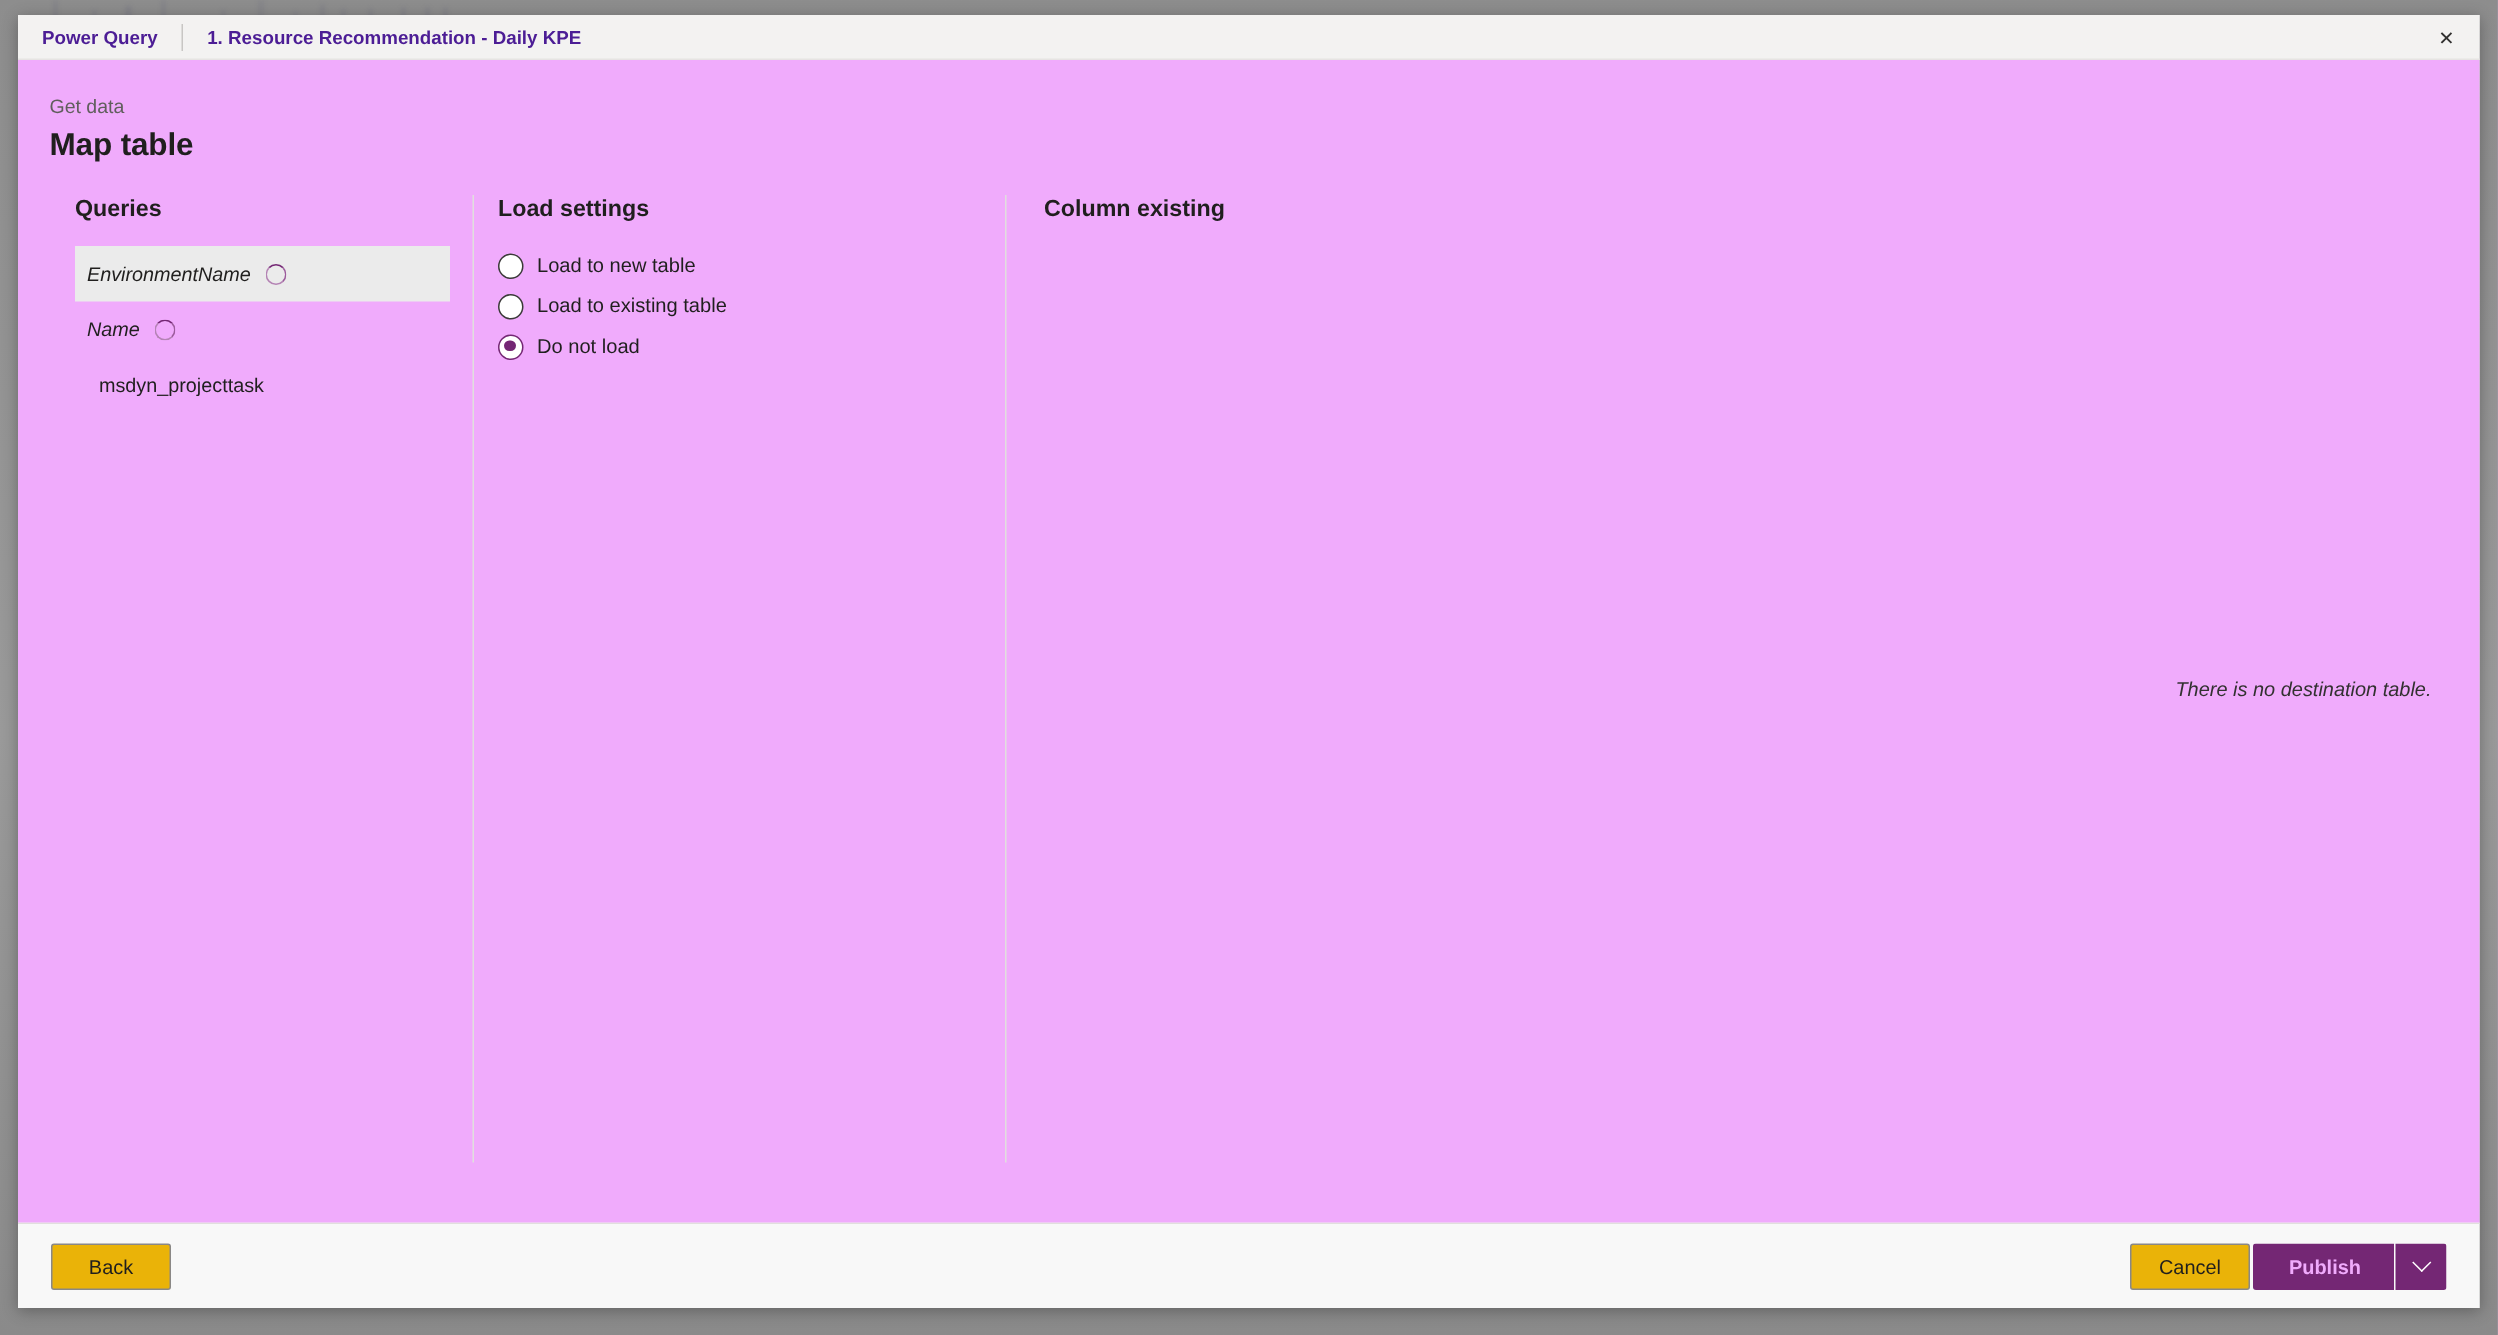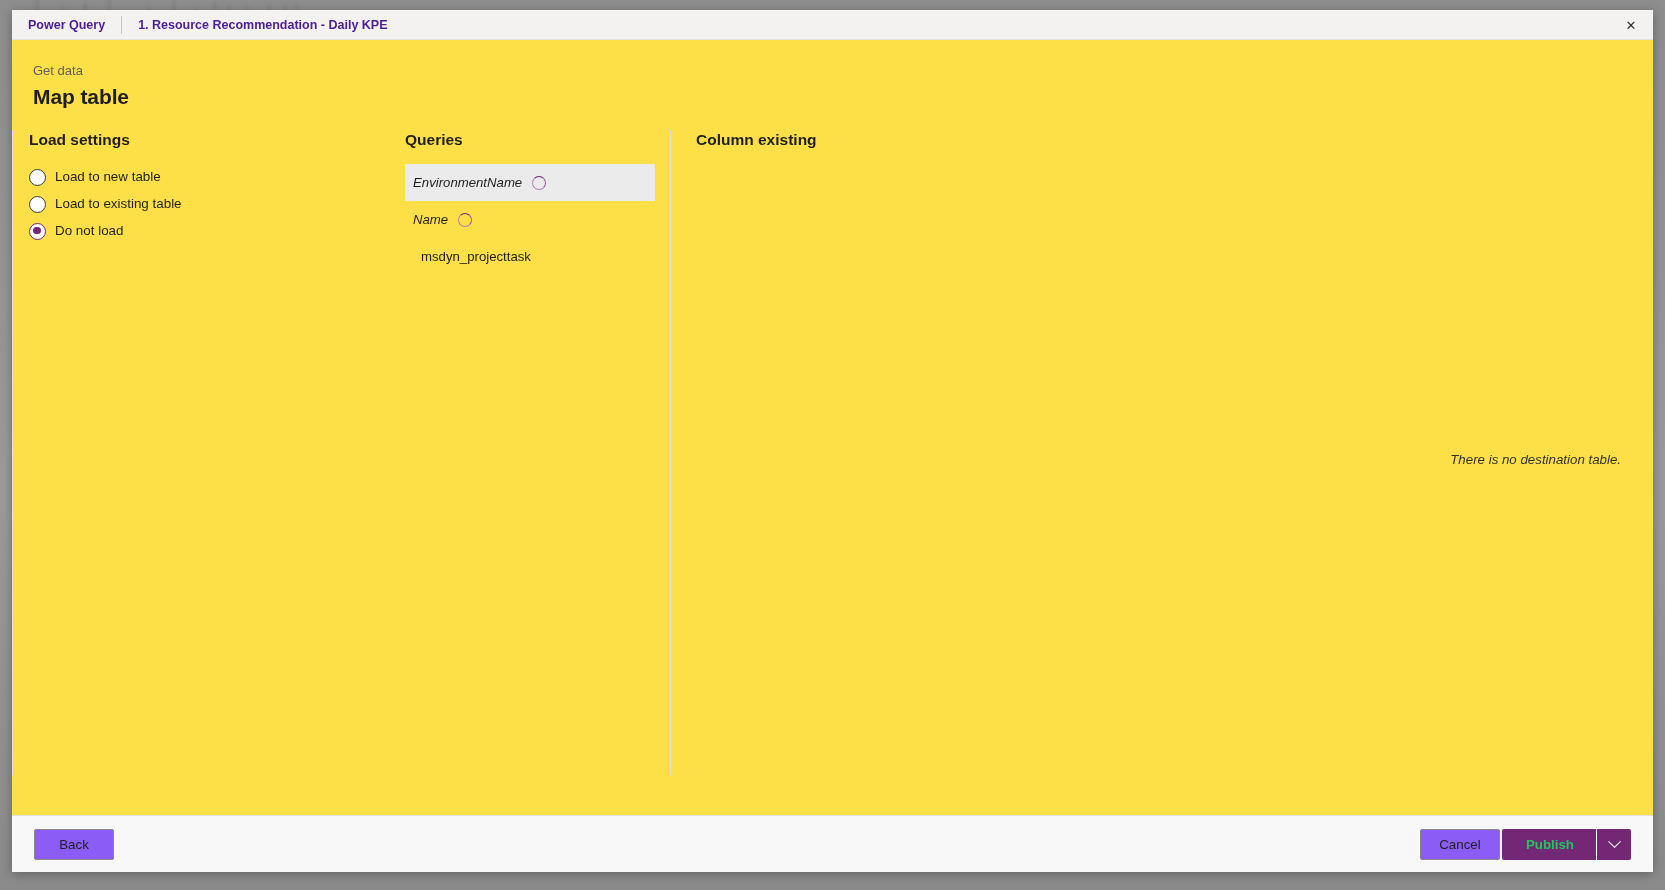--- a/index.html
+++ b/index.html
@@ -59,21 +59,21 @@
     display: flex; align-items: center; justify-content: center;
     cursor: pointer;
     color: #323130;
     font-size: 13px;
   }
 
   
   #body {
     flex: 1;
     position: relative;
-    background: #fde047;
+    background: #f0abfc;
     padding: 0;
     overflow: hidden;
   }
 
   #heading-wrap { padding: 22px 0 0 21px; }
   #eyebrow {
     font-size: 13px;
     color: #605e5c;
     line-height: 18px;
   }
@@ -179,41 +179,41 @@
     background: #f8f8f8;
     display: flex; align-items: center;
     padding: 0 22px;
   }
   #footer-right { margin-left: auto; display: flex; align-items: center; gap: 2px; }
 
   .btn {
     height: 31px;
     min-width: 80px;
     border: 1px solid #8a8886;
-    background: #8b5cf6;
+    background: #eab308;
     color: #201f1e;
     font-size: 13.3px;
     font-family: "Liberation Sans", sans-serif;
     border-radius: 2px;
     cursor: pointer;
     padding: 0 16px;
     display: flex; align-items: center; justify-content: center;
   }
   #back-button { width: 78px; }
   #cancel-button { width: 78px; }
 
   #publish-split {
     display: flex; align-items: stretch;
     height: 31px;
     border-radius: 2px;
     overflow: hidden;
   }
   #publish-button {
     background: #742774;
-    color: #22c55e;
+    color: #f0abfc;
     border: none;
     font-size: 13.3px;
     font-family: "Liberation Sans", sans-serif;
     font-weight: 600;
     padding: 0 22px 0 24px;
     cursor: pointer;
     display: flex; align-items: center;
   }
   #publish-divider {
     width: 1px;
@@ -268,60 +268,60 @@
 
   <div id="body">
 
     <div id="heading-wrap">
       <div id="eyebrow">Get data</div>
       <div id="page-title">Map table</div>
     </div>
 
     <div id="columns">
 
+      <div class="col col-queries">
+        <div class="col-title">Queries</div>
+
+        <div id="query-list">
+
+          <div class="query-row selected">
+            <span class="query-label">EnvironmentName</span>
+            <span class="spinner"></span>
+          </div>
+
+          <div class="query-row">
+            <span class="query-label">Name</span>
+            <span class="spinner"></span>
+          </div>
+
+          <div class="query-row">
+            <span class="query-label plain">msdyn_projecttask</span>
+          </div>
+
+        </div>
+      </div>
+
       <div class="col col-load">
         <div class="col-title">Load settings</div>
 
         <div>
 
           <div class="radio-row">
             <span class="radio"></span>
             <span class="radio-label">Load to new table</span>
           </div>
 
           <div class="radio-row">
             <span class="radio"></span>
             <span class="radio-label">Load to existing table</span>
           </div>
 
           <div class="radio-row">
             <span class="radio checked"></span>
             <span class="radio-label">Do not load</span>
-          </div>
-
-        </div>
-      </div>
-
-      <div class="col col-queries">
-        <div class="col-title">Queries</div>
-
-        <div id="query-list">
-
-          <div class="query-row selected">
-            <span class="query-label">EnvironmentName</span>
-            <span class="spinner"></span>
-          </div>
-
-          <div class="query-row">
-            <span class="query-label">Name</span>
-            <span class="spinner"></span>
-          </div>
-
-          <div class="query-row">
-            <span class="query-label plain">msdyn_projecttask</span>
           </div>
 
         </div>
       </div>
 
       <div class="col col-mapping">
         <div class="col-title">Column existing</div>
         <div id="mapping-empty">There is no destination table.</div>
       </div>
 

